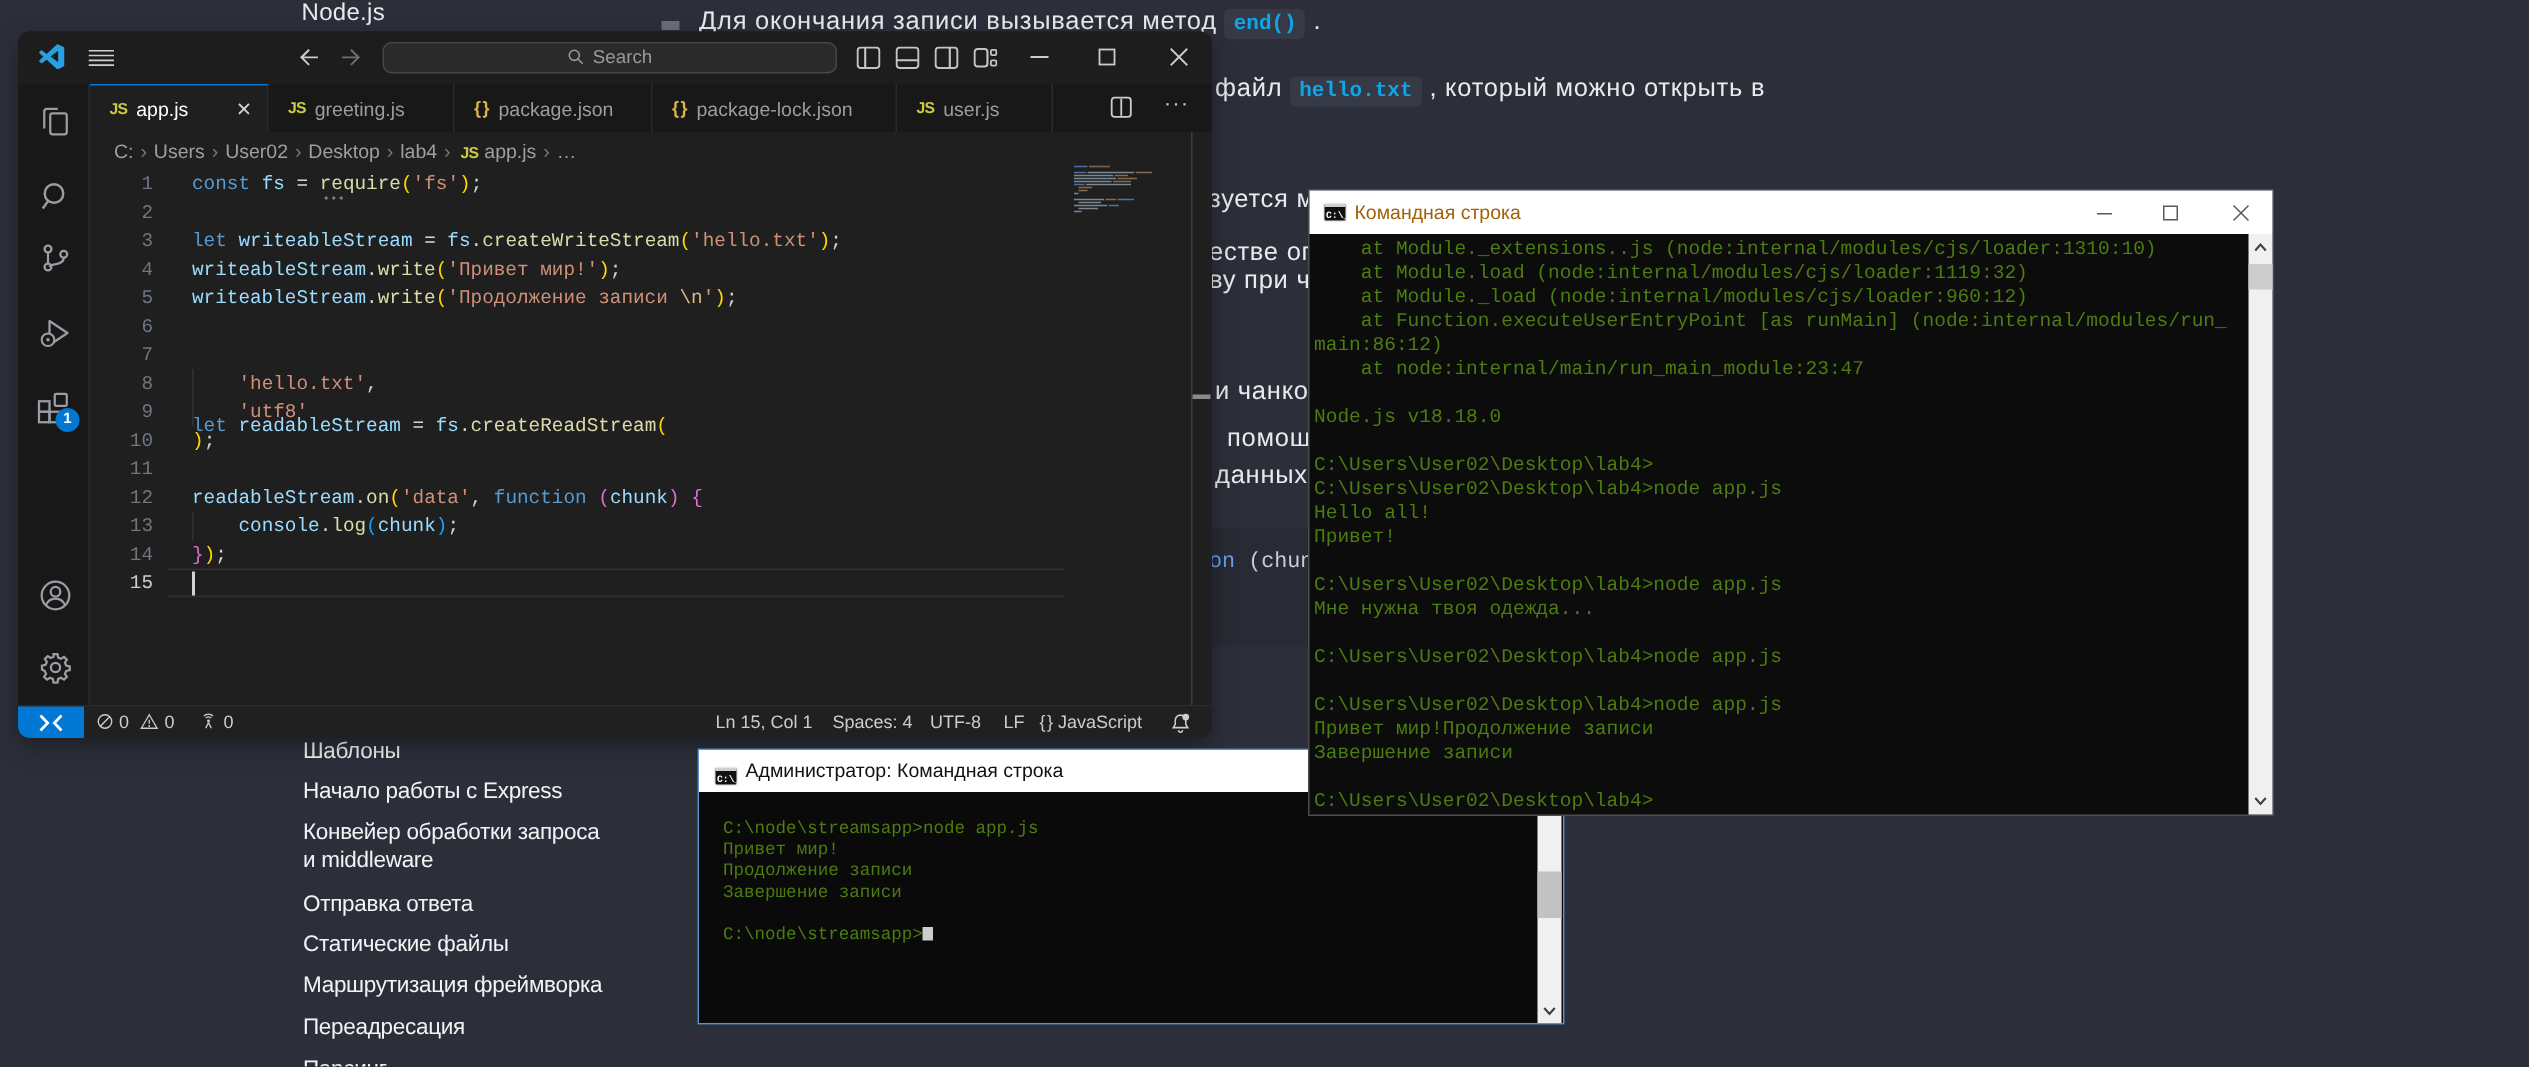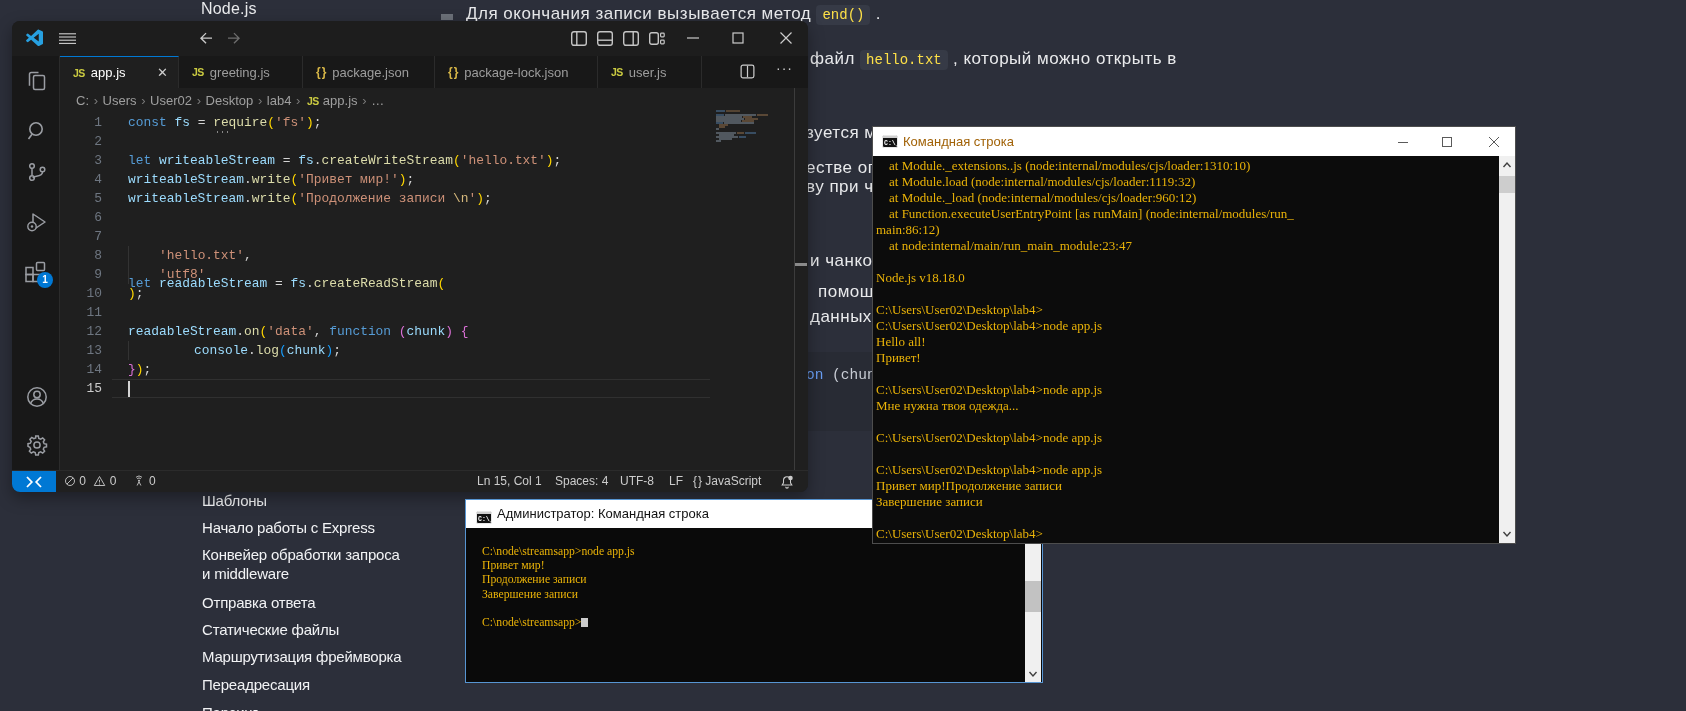--- a/index.html
+++ b/index.html
@@ -2,39 +2,39 @@
 <html><head>
 <meta charset="utf-8">
 <style>
   * { margin:0; padding:0; box-sizing:border-box; }
   html,body { width:1686px; height:711px; overflow:hidden; background:#2c2f3a; }
   body { font-family:"Liberation Sans", sans-serif; position:relative; }
   .abs { position:absolute; }
   .mono { font-family:"Liberation Mono", monospace; }
   
   .pg-txt { color:#e9eaec; font-size:17px; letter-spacing:0.5px; white-space:nowrap; }
-  .chip { background:#363a46; color:#fde047; font-family:"Liberation Mono",monospace; font-size:14px; letter-spacing:0; padding:2px 6px; border-radius:4px; }
+  .chip { background:#363a46; color:#0ea5e9; font-family:"Liberation Mono",monospace; font-size:14px; letter-spacing:0; padding:2px 6px; border-radius:4px;font-weight:bold; }
   .menu-item { color:#f2f3f5; font-size:15px; letter-spacing:-0.2px; white-space:nowrap; }
   
   #vsc { left:12px; top:21px; width:796px; height:471px; background:#1f1f1f; border-radius:8px; box-shadow:0 6px 16px rgba(0,0,0,.35); }
   .vsc-titlebar { position:absolute; left:0; top:0; width:100%; height:35px; background:#1d1d1d; border-radius:8px 8px 0 0; }
   .vsc-tabs { position:absolute; left:48px; top:35px; right:0; height:32px; background:#181818; display:flex; }
   .vsc-tab { height:32px; display:flex; align-items:center; padding:0 10px 0 13px; font-size:13px; color:#9d9d9d; background:#181818; border-right:1px solid #2b2b2b; position:relative; }
   .vsc-tab.active { background:#1f1f1f; color:#ffffff; border-top:1.5px solid #0078d4; }
   .vsc-side { position:absolute; left:0; top:35px; width:48px; bottom:22px; background:#181818; border-right:1px solid #2b2b2b; }
   .vsc-status { position:absolute; left:0; bottom:0; width:100%; height:22px; background:#202020; border-top:1px solid #2b2b2b; border-radius:0 0 8px 8px; color:#cccccc; font-size:12px; }
   .code-line { position:absolute; left:68px; white-space:pre; font-family:"Liberation Mono",monospace; font-size:12.9px; letter-spacing:0; line-height:19px; color:#d4d4d4; }
   .lnum { position:absolute; width:42px; text-align:right; font-family:"Liberation Mono",monospace; font-size:12.9px; line-height:19px; color:#6e7681; }
   .kw { color:#569cd6; } .vr { color:#9cdcfe; } .fn { color:#dcdcaa; } .st { color:#ce9178; }
   .b1 { color:#ffd700; } .b2 { color:#da70d6; } .b3 { color:#179fff; } .esc { color:#d7ba7d; }
   .js-ico { color:#cbcb41; font-weight:bold; font-size:10.5px; margin-right:6px; letter-spacing:-0.5px; }
   .br-ico { color:#d8b747; font-weight:bold; font-size:12px; margin-right:6px; }
   .crumb-sep { color:#7a7a7a; font-size:13px; padding:0 1px; }
   
-  .cmd-line { position:absolute; white-space:pre; font-family:Liberation Serif, serif; color:#eab308; }
+  .cmd-line { position:absolute; white-space:pre; font-family:Liberation Mono, monospace; color:#4d7c0f; }
   .c1 { font-size:13px; line-height:16px; }
   .c2 { font-size:11.7px; line-height:14.2px; letter-spacing:0;margin-left:14px; }
 </style>
 </head>
 <body>
 
 <div class="abs pg-txt" style="left:201px; top:0px; font-size:16px; letter-spacing:0.2px;">Node.js</div>
 <div class="abs" style="left:441px; top:14px; width:12px; height:6px; background:#6b7078;"></div>
 <div class="abs pg-txt" style="left:466px; top:4px;">Для окончания записи вызывается метод <span class="chip">end()</span> .</div>
 <div class="abs pg-txt" style="left:810px; top:49px;">файл <span class="chip">hello.txt</span> , который можно открыть в</div>
@@ -74,20 +74,27 @@
       </g>
     </svg>
 
     <svg class="abs" style="left:186px; top:9px;" width="16" height="16" viewBox="0 0 16 16">
       <path d="M14 7.6H4.5l4-4-.9-.9L2 8.2l5.6 5.5.9-.9-4-4H14z" fill="#cccccc"></path>
     </svg>
     <svg class="abs" style="left:214px; top:9px;" width="16" height="16" viewBox="0 0 16 16">
       <path d="M2 7.6h9.5l-4-4 .9-.9L14 8.2l-5.6 5.5-.9-.9 4-4H2z" fill="#6e6e6e"></path>
     </svg>
 
+    <div class="abs" style="left:243px; top:7px; width:303px; height:21px; background:#2a2a2a; border:1px solid #474747; border-radius:6px;">
+      <div style="width:100%; text-align:center; line-height:19px; color:#9a9a9a; font-size:12.5px;">
+        <svg width="12" height="12" viewBox="0 0 16 16" style="vertical-align:-1.5px; margin-right:5px;">
+            <circle cx="6.5" cy="6.5" r="4.5" fill="none" stroke="#9a9a9a" stroke-width="1.4"></circle>
+            <line x1="10" y1="10" x2="14" y2="14" stroke="#9a9a9a" stroke-width="1.4"></line>
+          </svg>Search</div>
+    </div>
 
     <svg class="abs" style="left:559px; top:10px;" width="16" height="15" viewBox="0 0 16 15">
       <rect x="0.7" y="0.7" width="14.6" height="13.6" rx="2.2" fill="none" stroke="#c5c5c5" stroke-width="1.4"></rect>
       <line x1="5.8" y1="1" x2="5.8" y2="14" stroke="#c5c5c5" stroke-width="1.4"></line>
     </svg>
     <svg class="abs" style="left:585px; top:10px;" width="16" height="15" viewBox="0 0 16 15">
       <rect x="0.7" y="0.7" width="14.6" height="13.6" rx="2.2" fill="none" stroke="#c5c5c5" stroke-width="1.4"></rect>
       <line x1="1" y1="9.2" x2="15" y2="9.2" stroke="#c5c5c5" stroke-width="1.4"></line>
     </svg>
     <svg class="abs" style="left:611px; top:10px;" width="16" height="15" viewBox="0 0 16 15">
@@ -192,21 +199,21 @@
 
     <div class="code-line" style="top:25px;"><span class="kw">const</span> <span class="vr">fs</span> = <span class="fn" id="req">require</span><span class="b1">(</span><span class="st">'fs'</span><span class="b1">)</span>;</div>
     <div class="code-line" style="top:63px;"><span class="kw">let</span> <span class="vr">writeableStream</span> = <span class="vr">fs</span>.<span class="fn">createWriteStream</span><span class="b1">(</span><span class="st">'hello.txt'</span><span class="b1">)</span>;</div>
     <div class="code-line" style="top:82px;"><span class="vr">writeableStream</span>.<span class="fn">write</span><span class="b1">(</span><span class="st">'Привет мир!'</span><span class="b1">)</span>;</div>
     <div class="code-line" style="top:101px;"><span class="vr">writeableStream</span>.<span class="fn">write</span><span class="b1">(</span><span class="st">'Продолжение записи <span class="esc">\n</span>'</span><span class="b1">)</span>;</div>
     <div class="code-line" style="top:139px;margin-top:47px;"><span class="kw">let</span> <span class="vr">readableStream</span> = <span class="vr">fs</span>.<span class="fn">createReadStream</span><span class="b1">(</span></div>
     <div class="code-line" style="top:158px;"><span class="ind"></span>    <span class="st">'hello.txt'</span>,</div>
     <div class="code-line" style="top:177px;">    <span class="st">'utf8'</span></div>
     <div class="code-line" style="top:196px;"><span class="b1">)</span>;</div>
     <div class="code-line" style="top:234px;"><span class="vr">readableStream</span>.<span class="fn">on</span><span class="b1">(</span><span class="st">'data'</span>, <span class="kw">function</span> <span class="b2">(</span><span class="vr">chunk</span><span class="b2">)</span> <span class="b2">{</span></div>
-    <div class="code-line" style="top:253px;padding-left:35px;">    <span class="vr">console</span>.<span class="fn">log</span><span class="b3">(</span><span class="vr">chunk</span><span class="b3">)</span>;</div>
+    <div class="code-line" style="top:253px;">    <span class="vr">console</span>.<span class="fn">log</span><span class="b3">(</span><span class="vr">chunk</span><span class="b3">)</span>;</div>
     <div class="code-line" style="top:272px;"><span class="b2">}</span><span class="b1">)</span>;</div>
 
     <div class="abs" style="left:68px; top:158px; width:1px; height:38px; background:#333333;"></div>
     <div class="abs" style="left:68px; top:253px; width:1px; height:19px; background:#333333;"></div>
 
     <div class="abs" style="left:68px; top:293px; width:1.5px; height:16px; background:#d4d4d4;"></div>
 
     <div class="abs" style="left:155px; top:43px; width:16px; height:2px; background-image:radial-gradient(circle, #888 35%, transparent 40%); background-size:5px 2px;"></div>
 
     <div class="abs" id="minimap" style="left:656px; top:22px; width:56px; height:33px;">

